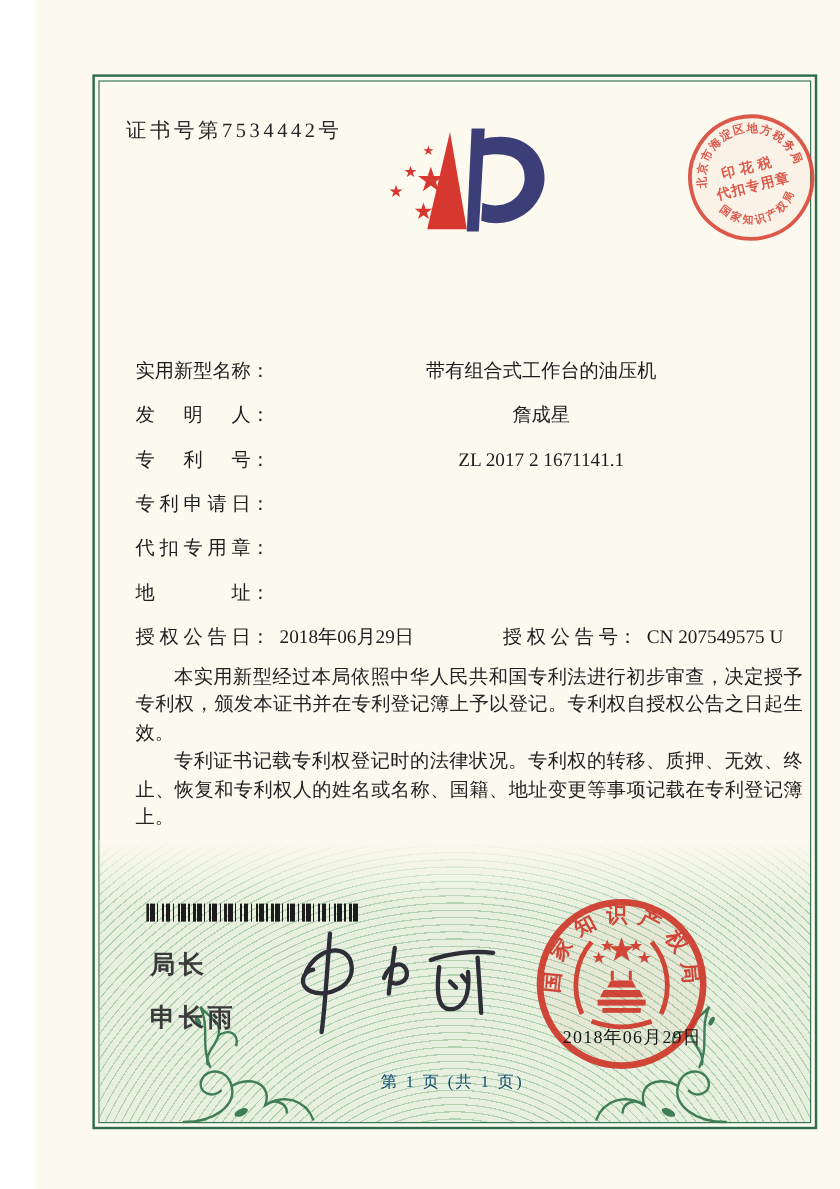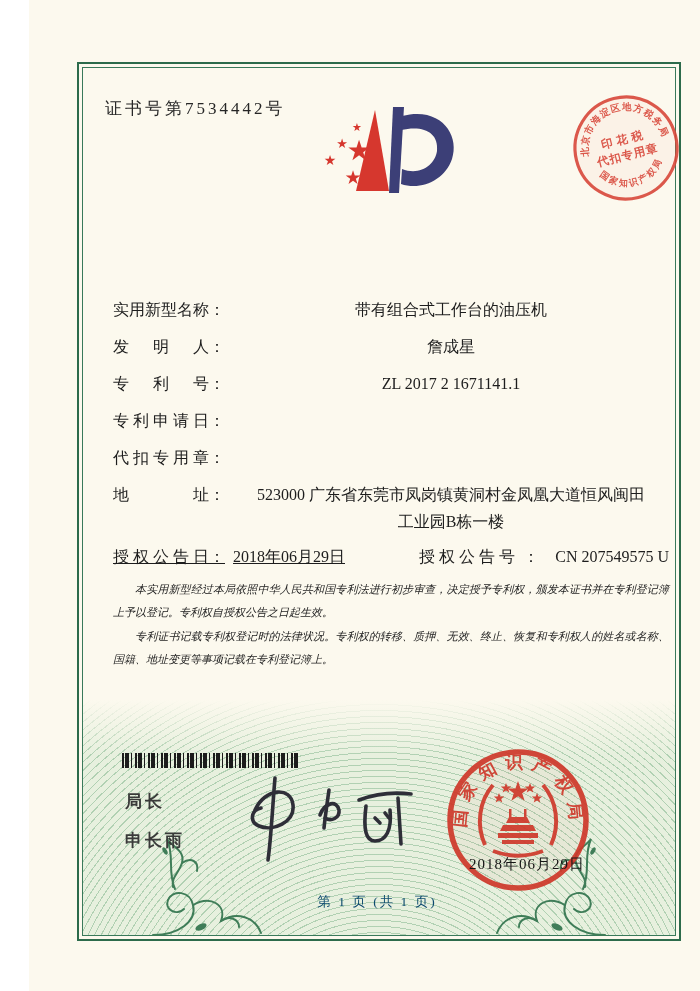--- a/index.html
+++ b/index.html
@@ -33,38 +33,38 @@
     font-size:36px;font-weight:bold;letter-spacing:9px;color:#141414;
   }
   
   .fields{position:absolute;left:84px;right:60px;top:296px;z-index:3;font-size:16px;}
   .frow{display:flex;line-height:28px;margin-bottom:9px;}
   .flabel{width:96px;flex:0 0 96px;text-align:justify;text-align-last:justify;}
   .fcolon{margin-right:8px;}
   .fvalue{flex:1;text-align:center;}
   .fvalue .line2{line-height:25px;}
   .grant-row{display:flex;line-height:28px;margin-bottom:0;}
-  .grant-left{display:flex;width:306px;flex:0 0 306px;text-decoration:underline;}
-  .grant-right{display:flex;flex:1;justify-content:space-between;}
+  .grant-left{display:flex;width:306px;flex:0 0 306px;}
+  .grant-right{display:flex;flex:1;}
   .glabel{width:96px;flex:0 0 96px;text-align:justify;text-align-last:justify;}
   
-  .body-text{margin-top:7px;font-size:11px;line-height:23.4px;text-align:justify;
-    font-style:italic;color:#232323;}
+  .body-text{margin-top:7px;font-size:16px;line-height:23.4px;text-align:justify;
+    color:#232323;}
   .body-text p{margin:0;text-indent:2em;}
   
   .barcode{
     position:absolute;left:93px;top:753px;width:178px;height:15px;z-index:2;
     background:repeating-linear-gradient(90deg,
       #1c1c1c 0 2px, rgba(0,0,0,0) 2px 3px,
       #1c1c1c 3px 7px, rgba(0,0,0,0) 7px 9px,
       #1c1c1c 9px 10px, rgba(0,0,0,0) 10px 13px);
   }
   .signer{position:absolute;left:96px;top:790px;z-index:3;
     font-family:"Liberation Sans","DejaVu Sans",sans-serif;
-    font-size:17px;font-weight:600;color:#3a3a3a;letter-spacing:3px;}
+    font-size:21px;font-weight:600;color:#3a3a3a;letter-spacing:3px;}
   .signer div{margin-bottom:16px;}
   .signature{position:absolute;left:196px;top:770px;z-index:3;}
   .seal{position:absolute;left:414px;top:745px;width:150px;height:150px;z-index:2;opacity:0.92;}
   .seal-date{position:absolute;left:414px;top:855px;width:168px;text-align:center;z-index:3;
     font-size:15px;letter-spacing:1px;color:#161616;}
   .tax-stamp{position:absolute;left:541px;top:92px;width:112px;height:112px;z-index:3;
     transform:rotate(-14deg);opacity:0.9;}
   .flourish{position:absolute;z-index:1;}
   .flourish.left{left:120px;bottom:50px;}
   .flourish.right{right:120px;bottom:50px;transform:scaleX(-1);}
@@ -161,24 +161,20 @@
       <span class="flabel">专利申请日</span>
         <span class="fcolon">：</span>
     </div>
     <div class="frow">
       <span class="flabel">代扣专用章</span>
         <span class="fcolon">：</span>
     </div>
     <div class="frow">
       <span class="flabel">地址</span>
         <span class="fcolon">：</span>
-      <span class="fvalue">
-        <div>523000 广东省东莞市凤岗镇黄洞村金凤凰大道恒风闽田</div>
-        <div class="line2">工业园B栋一楼</div>
-      </span>
     </div>
     <div class="grant-row">
       <span class="grant-left">
         <span class="glabel">授权公告日</span>
           <span class="fcolon">：</span>
         <span>2018年06月29日</span>
       </span>
       <span class="grant-right">
         <span class="glabel">授权公告号</span>
           <span class="fcolon">：</span>

